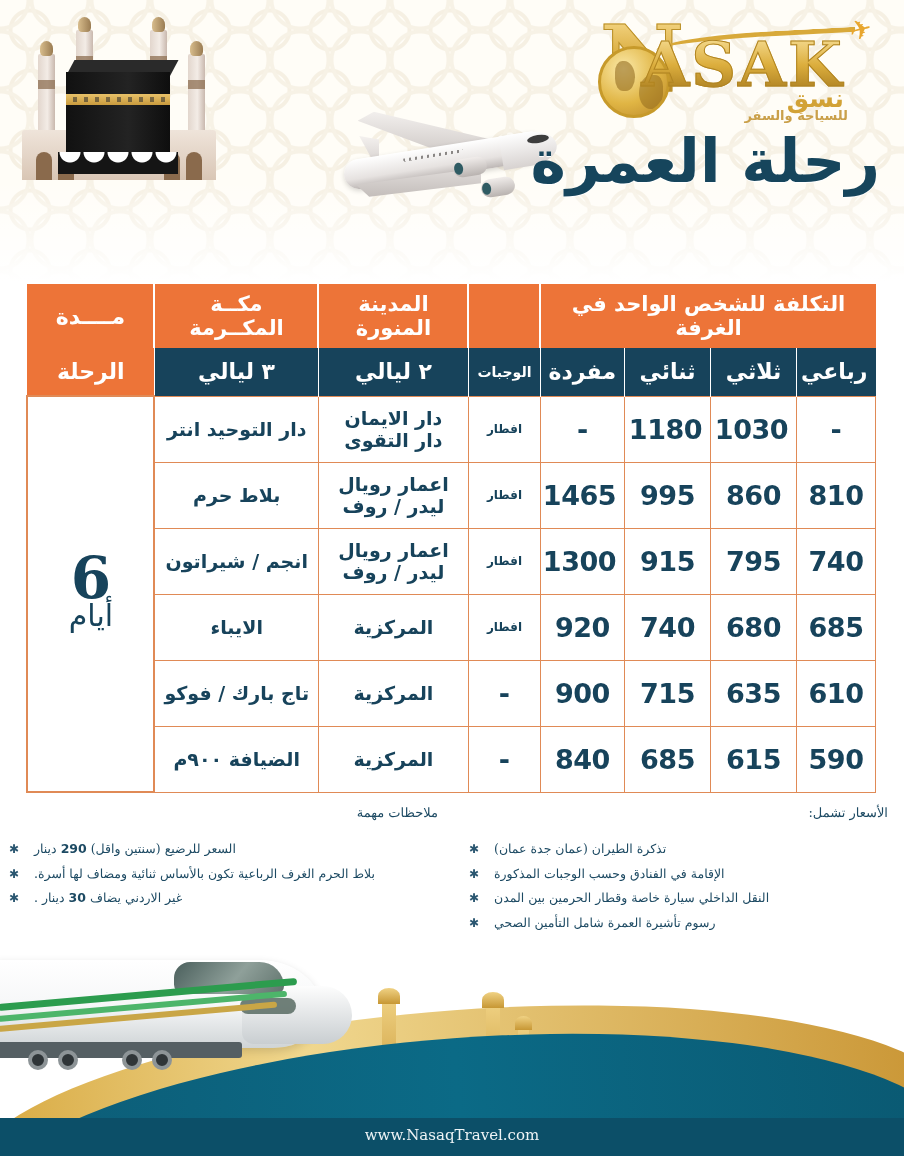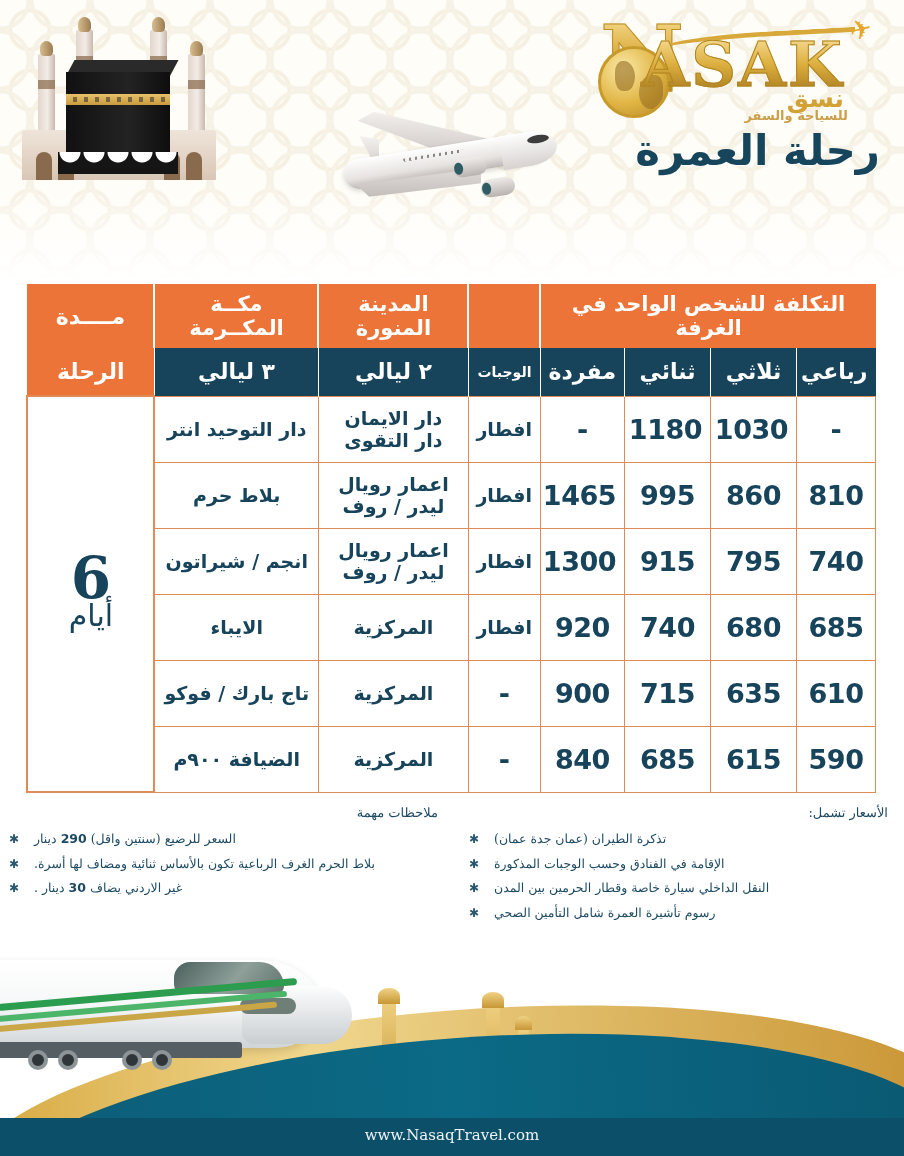--- a/index.html
+++ b/index.html
@@ -134,21 +134,21 @@
              border-top:5px solid #d8a93a; border-radius:60% 0 0 0; transform:rotate(-3deg); }
   .logo-jet { position:absolute; right:12px; top:6px; font-size:27px; color:#e8a62e;
              transform:rotate(-14deg); }
   .logo-ar { position:absolute; right:40px; top:76px; font-size:25px; font-weight:700;
              color:#d2a236; letter-spacing:1px; }
   .logo-sub { position:absolute; right:36px; top:100px; font-size:13px; font-weight:700;
              color:#caa04a; letter-spacing:5px; }
 
   
   .main-title { position:absolute; right:24px; top:126px;
-             font-size:42px; font-weight:700; color:#16455c; letter-spacing:-1px;
+             font-size:60px; font-weight:700; color:#16455c; letter-spacing:-1px;
              text-shadow:0 1px 0 #ffffff; }
 
   
   .table-wrap { position:absolute; left:28px; top:284px; width:848px; }
   table.pricing { width:100%; border-collapse:collapse; table-layout:fixed; }
   table.pricing td, table.pricing th { padding:8px; }
 
   .hdr-orange { background:#ED7438; color:#ffffff; font-size:21px; font-weight:700;
              text-align:center; height:50px; vertical-align:middle;
              border-left:2px solid #ffffff; }
@@ -158,38 +158,38 @@
   .hdr-small { font-size:14px;text-align:center; }
   .dur-cell { background:#ED7438; color:#ffffff; font-size:22px; font-weight:700;
              text-align:center; vertical-align:middle; }
   .dur-cell-top { height:50px; }
   .dur-cell-bot { height:48px; }
 
   .body-cell { border:1px solid #E08A56; text-align:center; vertical-align:middle;
              color:#17435B; background:#ffffff; }
   .hotel-cell { font-size:19px; font-weight:700; height:66px; padding:0 4px; }
   .hotel-cell .two-line { line-height:1.18; }
-  .meal-cell { font-size:19px; font-weight:700; }
+  .meal-cell { font-size:12px; font-weight:700; }
   .price-cell { font-size:27px; font-weight:700; letter-spacing:-.5px; }
   .dash-cell { font-size:27px; font-weight:700; }
 
   .days-cell { border:2px solid #E08A56; background:#ffffff; vertical-align:middle;
              text-align:center; color:#17435B; }
   .days-inner { display:flex; flex-direction:column; align-items:center; justify-content:center; }
   .days-num { font-family:"DejaVu Serif","Liberation Serif",serif;
              font-size:58px; font-weight:700; line-height:.8; }
   .days-word { font-size:30px; font-weight:400; margin-top:-4px; }
 
   
   .notes { position:absolute; top:800px; width:904px; height:150px; }
   .notes-col { position:absolute; color:#1d4a63; font-size:12.5px; line-height:1.95;
              font-family:"DejaVu Serif","Liberation Serif",serif; }
   .notes-right { right:16px; width:420px; text-align:right; }
   .notes-left  { left:8px; width:430px; text-align:right; }
-  .notes-title { font-size:13px; margin-bottom:2px; }
+  .notes-title { font-size:13px; margin-bottom:12px; }
   .note-row { display:flex; justify-content:flex-end; align-items:baseline; gap:14px; }
   .note-star { color:#2a5670; font-size:12px; width:12px; text-align:center; flex:0 0 12px; }
   .note-text { white-space:nowrap; }
   .note-b { font-family:"DejaVu Sans","Liberation Sans",sans-serif; font-weight:700; }
 
   
   .train { position:absolute; left:-8px; top:938px; width:400px; height:168px; }
   .train-body { position:absolute; left:0; top:22px; width:330px; height:88px;
              border-radius:10px 78px 60px 10px / 10px 62px 46px 10px;
              background:linear-gradient(to bottom,#ffffff 0%,#f6f7f8 52%,#cfd4d6 100%);

